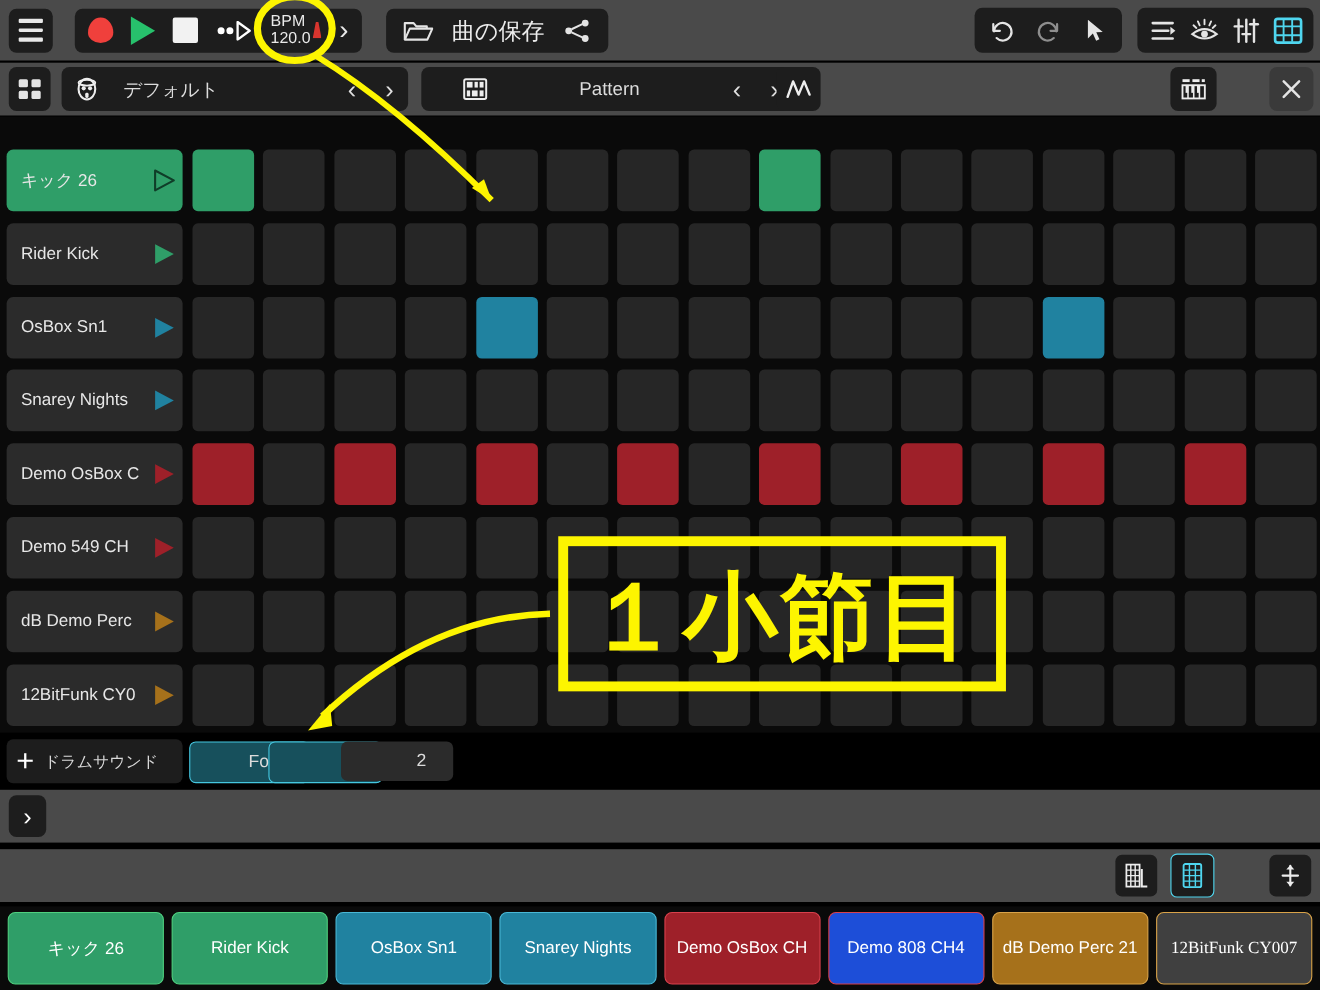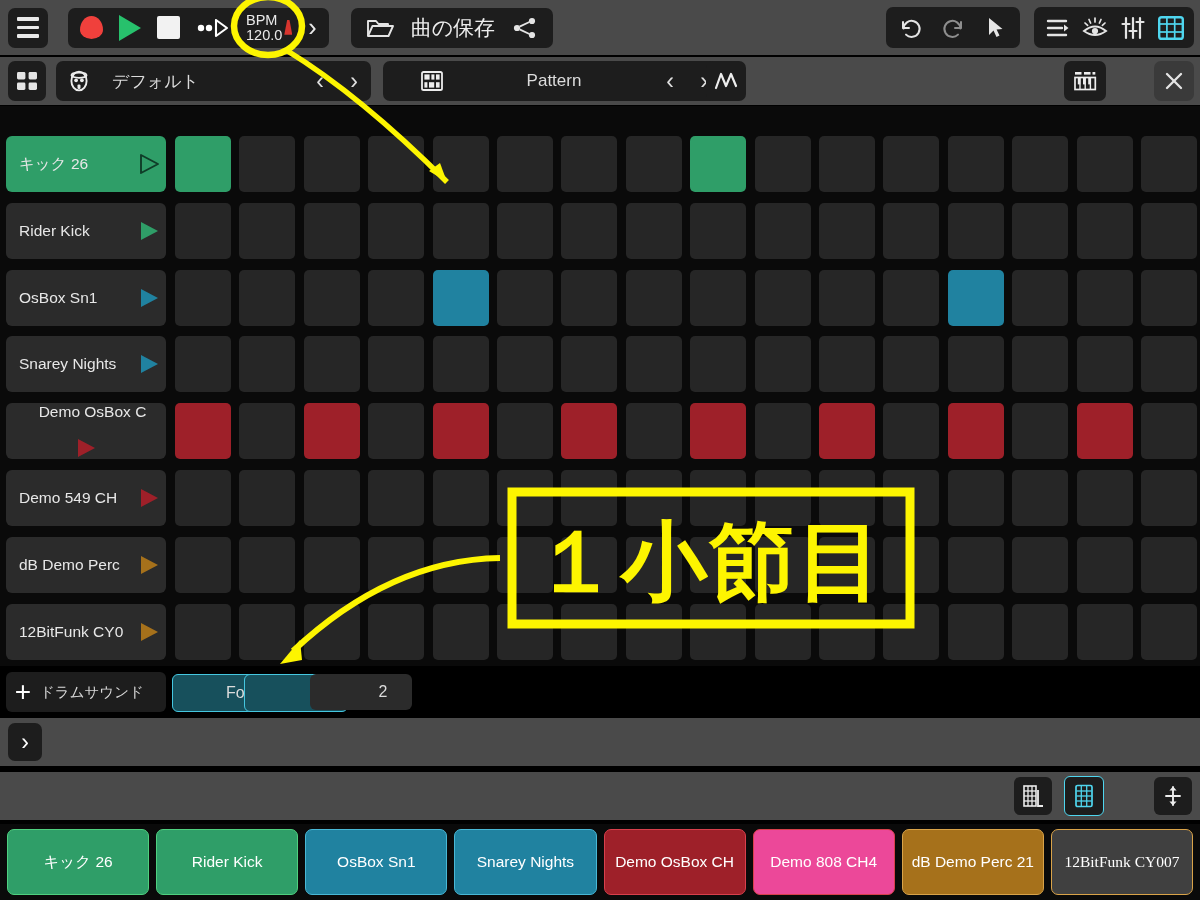--- a/index.html
+++ b/index.html
@@ -380,21 +380,21 @@
       <div class="cell" style="left: 561.4px; top: 230.4px; background: rgb(38, 38, 38);"></div>
       <div class="cell" style="left: 625.8px; top: 230.4px; background: rgb(38, 38, 38);"></div>
       <div class="cell" style="left: 690.2px; top: 230.4px; background: rgb(38, 38, 38);"></div>
       <div class="cell" style="left: 754.6px; top: 230.4px; background: rgb(38, 38, 38);"></div>
       <div class="cell" style="left: 819px; top: 230.4px; background: rgb(38, 38, 38);"></div>
       <div class="cell" style="left: 883.4px; top: 230.4px; background: rgb(38, 38, 38);"></div>
       <div class="cell" style="left: 947.8px; top: 230.4px; background: rgb(38, 38, 38);"></div>
       <div class="cell" style="left: 1012.2px; top: 230.4px; background: rgb(38, 38, 38);"></div>
       <div class="cell" style="left: 1076.6px; top: 230.4px; background: rgb(38, 38, 38);"></div>
       <div class="cell" style="left: 1141px; top: 230.4px; background: rgb(38, 38, 38);"></div>
-      <div class="trk" style="top: 297.2px; flex-direction: column;">
+      <div class="trk" style="top: 297.2px;">
         <span class="tname">Demo OsBox C</span>
         <span class="tplay">
           <svg width="24" height="22" viewBox="0 0 24 22">
             <path d="M4 2 L21 11 L4 20 Z" fill="#9e2029"></path>
           </svg>
         </span>
       </div>
       <div class="cell" style="left: 175px; top: 297.2px; background: rgb(158, 32, 41);"></div>
       <div class="cell" style="left: 239.4px; top: 297.2px; background: rgb(38, 38, 38);"></div>
       <div class="cell" style="left: 303.8px; top: 297.2px; background: rgb(158, 32, 41);"></div>
@@ -546,21 +546,21 @@
       </div>
       <div class="pad" style="background: rgb(32, 130, 160); border: 1.6px solid rgb(73, 184, 214);">
         <span>OsBox Sn1</span>
       </div>
       <div class="pad" style="background: rgb(32, 130, 160); border: 1.6px solid rgb(73, 184, 214);">
         <span>Snarey Nights</span>
       </div>
       <div class="pad" style="background: rgb(158, 32, 41); border: 1.6px solid rgb(216, 64, 76);">
         <span>Demo OsBox CH</span>
       </div>
-      <div class="pad" style="background: #ec4899; border: 1.6px solid rgb(216, 64, 76);">
+      <div class="pad" style="background: #1d4ed8; border: 1.6px solid rgb(216, 64, 76);">
         <span>Demo 808 CH4</span>
       </div>
       <div class="pad" style="background: rgb(166, 113, 27); border: 1.6px solid rgb(217, 163, 73);">
         <span>dB Demo Perc 21</span>
       </div>
       <div class="pad" style="background: #404040; border: 1.6px solid rgb(217, 163, 73); font-family: Liberation Serif, serif;">
         <span>12BitFunk CY007</span>
       </div>
     </div>
 

